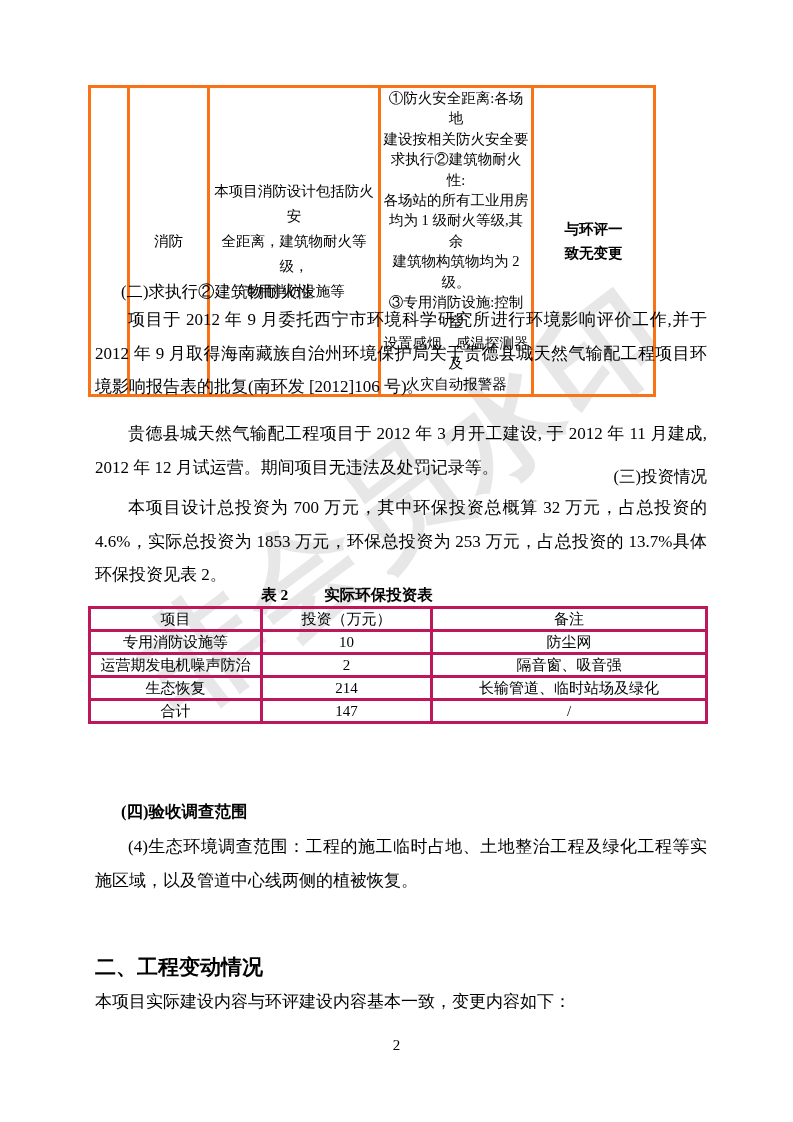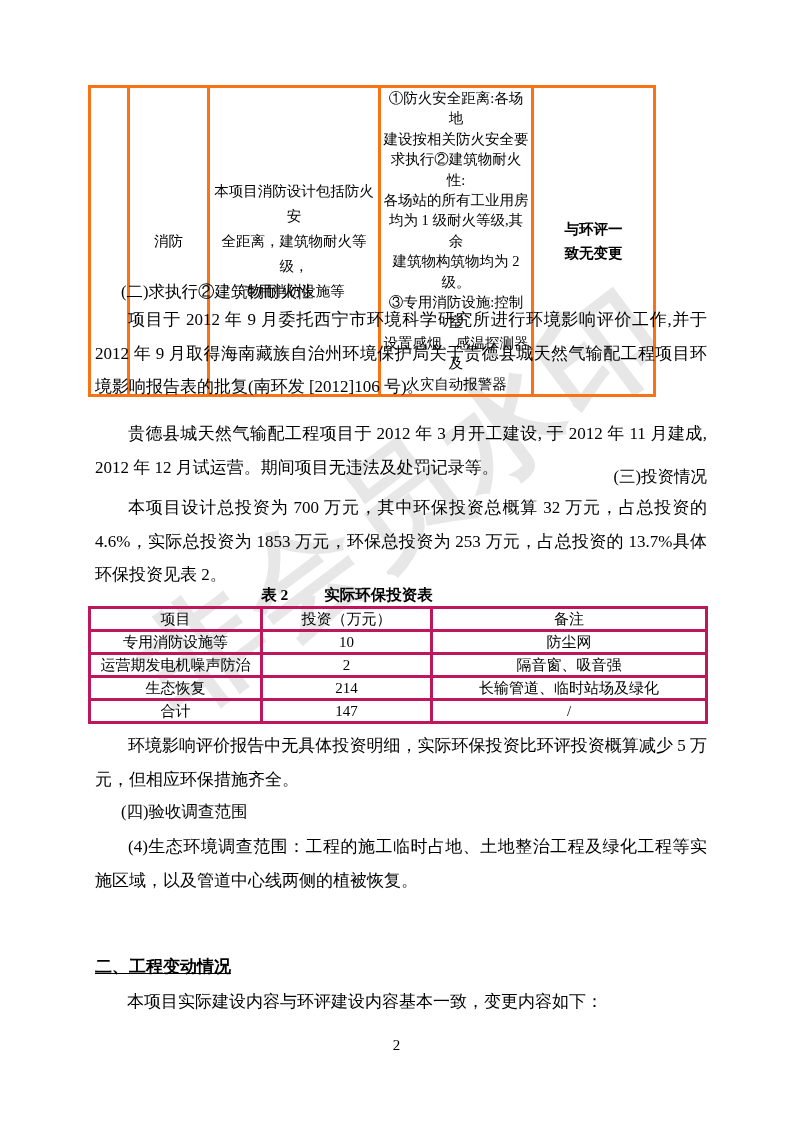--- a/index.html
+++ b/index.html
@@ -53,24 +53,24 @@
     text-align:justify; text-indent:33px;
     z-index:1;
   }
   .heading {
     position:absolute; left:95px; width:612px;
     font-size:16.5px; line-height:22px;
     text-indent:26px; z-index:1;
   }
   .heading-bold {
     position:absolute; left:95px; width:612px;
-    font-size:17px; line-height:24px;
-    font-weight:bold; z-index:1;text-decoration:underline;
+    font-size:21px; line-height:24px;
+    font-weight:bold; z-index:1;
   }
-  .no-indent { text-indent:0;margin-left:32px; }
+  .no-indent { text-indent:0; }
 
   
   .tbl-caption {
     position:absolute; left:87px; top:585px; width:520px;
     text-align:center; font-weight:bold; font-size:15.5px; line-height:20px;
     z-index:1;
   }
   .tbl-caption .cap-title { margin-left:36px; }
 
   
@@ -168,23 +168,22 @@
         <td>长输管道、临时站场及绿化</td>
       </tr>
       <tr>
         <td>合计</td>
         <td>147</td>
         <td>/</td>
       </tr>
     </tbody>
   </table>
 
-  <div class="para" style="top:729px;">环境影响评价报告中无具体投资明细，实际环保投资比环评投资概算减少 5 万元，但相应环保措施齐全。</div>
 
-  <div class="heading" style="top:801px;">(四)验收调查范围</div>
+  <div class="heading" style="top:801px;font-weight:bold;">(四)验收调查范围</div>
   <div class="para" style="top:830px;">(4)生态环境调查范围：工程的施工临时占地、土地整治工程及绿化工程等实施区域，以及管道中心线两侧的植被恢复。</div>
 
   <div class="heading-bold" style="top:955px;">二、工程变动情况</div>
   <div class="para no-indent" style="top:985px;">本项目实际建设内容与环评建设内容基本一致，变更内容如下：</div>
 
   <div class="page-number">2</div>
 
 </div>
 
 </body></html>

